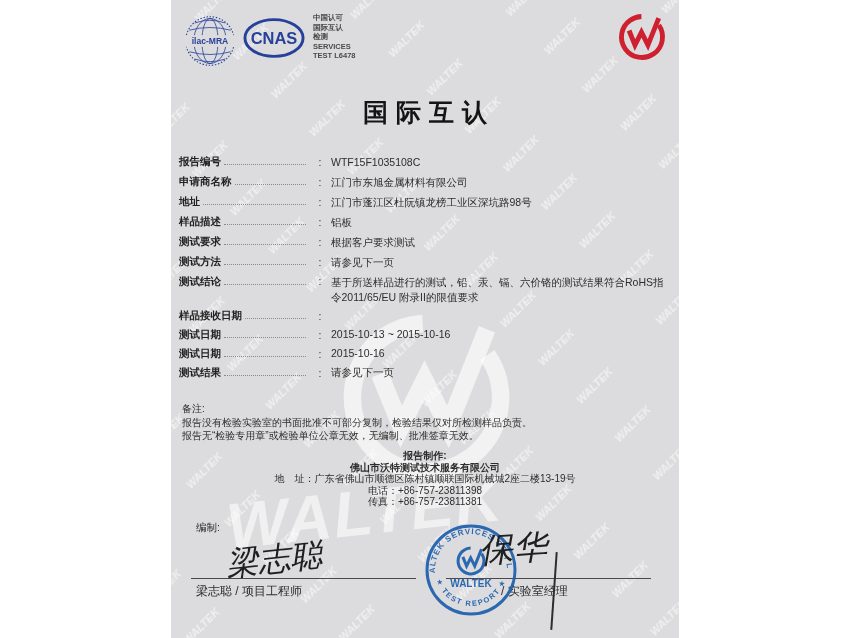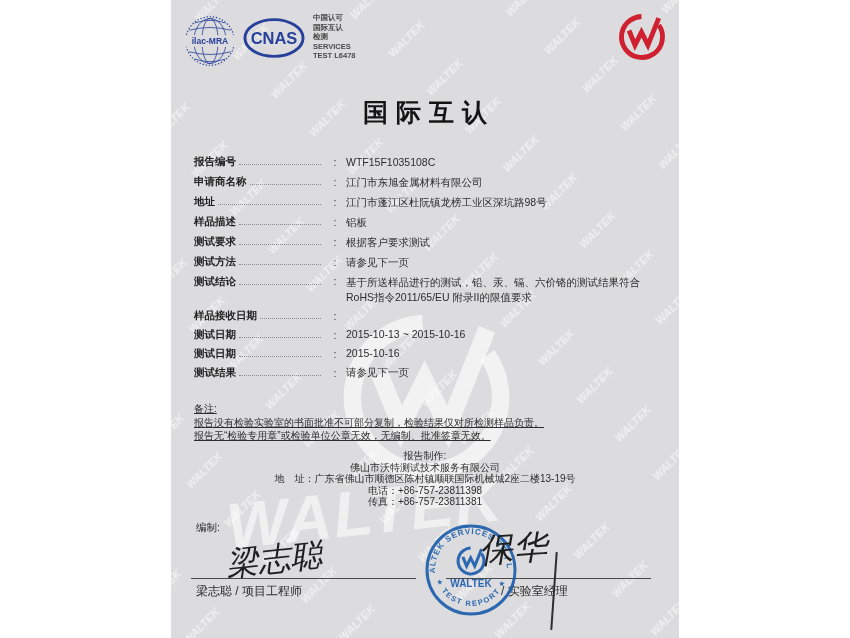--- a/index.html
+++ b/index.html
@@ -11,34 +11,34 @@
   .wm-bigword{position:absolute;left:55px;top:472px;width:340px;z-index:0;
               font-size:64px;font-weight:bold;font-style:italic;letter-spacing:2px;
               color:rgba(255,255,255,0.58);transform:rotate(-6deg);}
   .logo-ilac{position:absolute;left:12px;top:14px;width:54px;height:54px;}
   .logo-cnas{position:absolute;left:72px;top:16px;width:62px;height:44px;}
   .acc-text{position:absolute;left:142px;top:13px;font-size:7.5px;line-height:9.5px;
             font-weight:bold;color:#4a4a4a;}
   .logo-red{position:absolute;right:10px;top:10px;width:54px;height:54px;color:#cf2030;}
   .doc-title{position:absolute;left:0;top:96px;width:100%;text-align:center;
              font-size:25px;font-weight:bold;letter-spacing:8px;text-indent:8px;color:#141414;}
-  .fgroup{position:absolute;left:23px;right:12px;}
+  .fgroup{position:absolute;left:8px;right:12px;}
   .g1{top:152px;} .g2{top:232px;} .g3{top:306px;}
   .frow{display:flex;align-items:center;height:20px;font-size:10.5px;}
   .g3 .frow{height:19px;}
   .frow.multi{align-items:flex-start;height:auto;padding-top:3px;}
   .lwrap{width:130px;display:flex;flex:0 0 130px;align-items:baseline;}
   .flabel{font-weight:bold;white-space:nowrap;color:#222;}
   .dots{flex:1;border-bottom:1.5px dotted #8a8a8a;margin:0 3px 3px 3px;height:1px;}
   .colon{width:22px;flex:0 0 22px;text-align:center;color:#333;}
   .fval{flex:1;color:#2d2d2d;line-height:15px;}
-  .notes{position:absolute;left:23px;top:402px;right:14px;font-size:10px;line-height:13.5px;color:#2d2d2d;text-decoration:underline;}
+  .notes{position:absolute;left:11px;top:402px;right:14px;font-size:10px;line-height:13.5px;color:#2d2d2d;}
   .producer{position:absolute;left:0;top:450px;width:100%;text-align:center;
             font-size:10px;line-height:11.5px;color:#2d2d2d;}
-  .producer .ph{font-weight:normal;}
+  .producer .ph{font-weight:bold;}
   .prepared{position:absolute;left:25px;top:521px;font-size:10.5px;color:#2d2d2d;}
   .sig-line{position:absolute;top:578px;border-top:1.5px solid #4a4a4a;height:0;}
   .sig-line.left{left:20px;width:225px;}
   .sig-line.right{left:275px;width:205px;}
   .sig-caption{position:absolute;top:583px;font-size:12px;color:#2d2d2d;}
   .sig-caption.left{left:25px;}
   .sig-caption.right{left:330px;}
   .stamp{position:absolute;left:252px;top:522px;width:96px;height:96px;z-index:2;opacity:0.92;}
   .handwriting{position:absolute;z-index:3;color:#1f1f1f;font-family:"DejaVu Serif","Liberation Serif",serif;
                font-style:italic;white-space:nowrap;}

